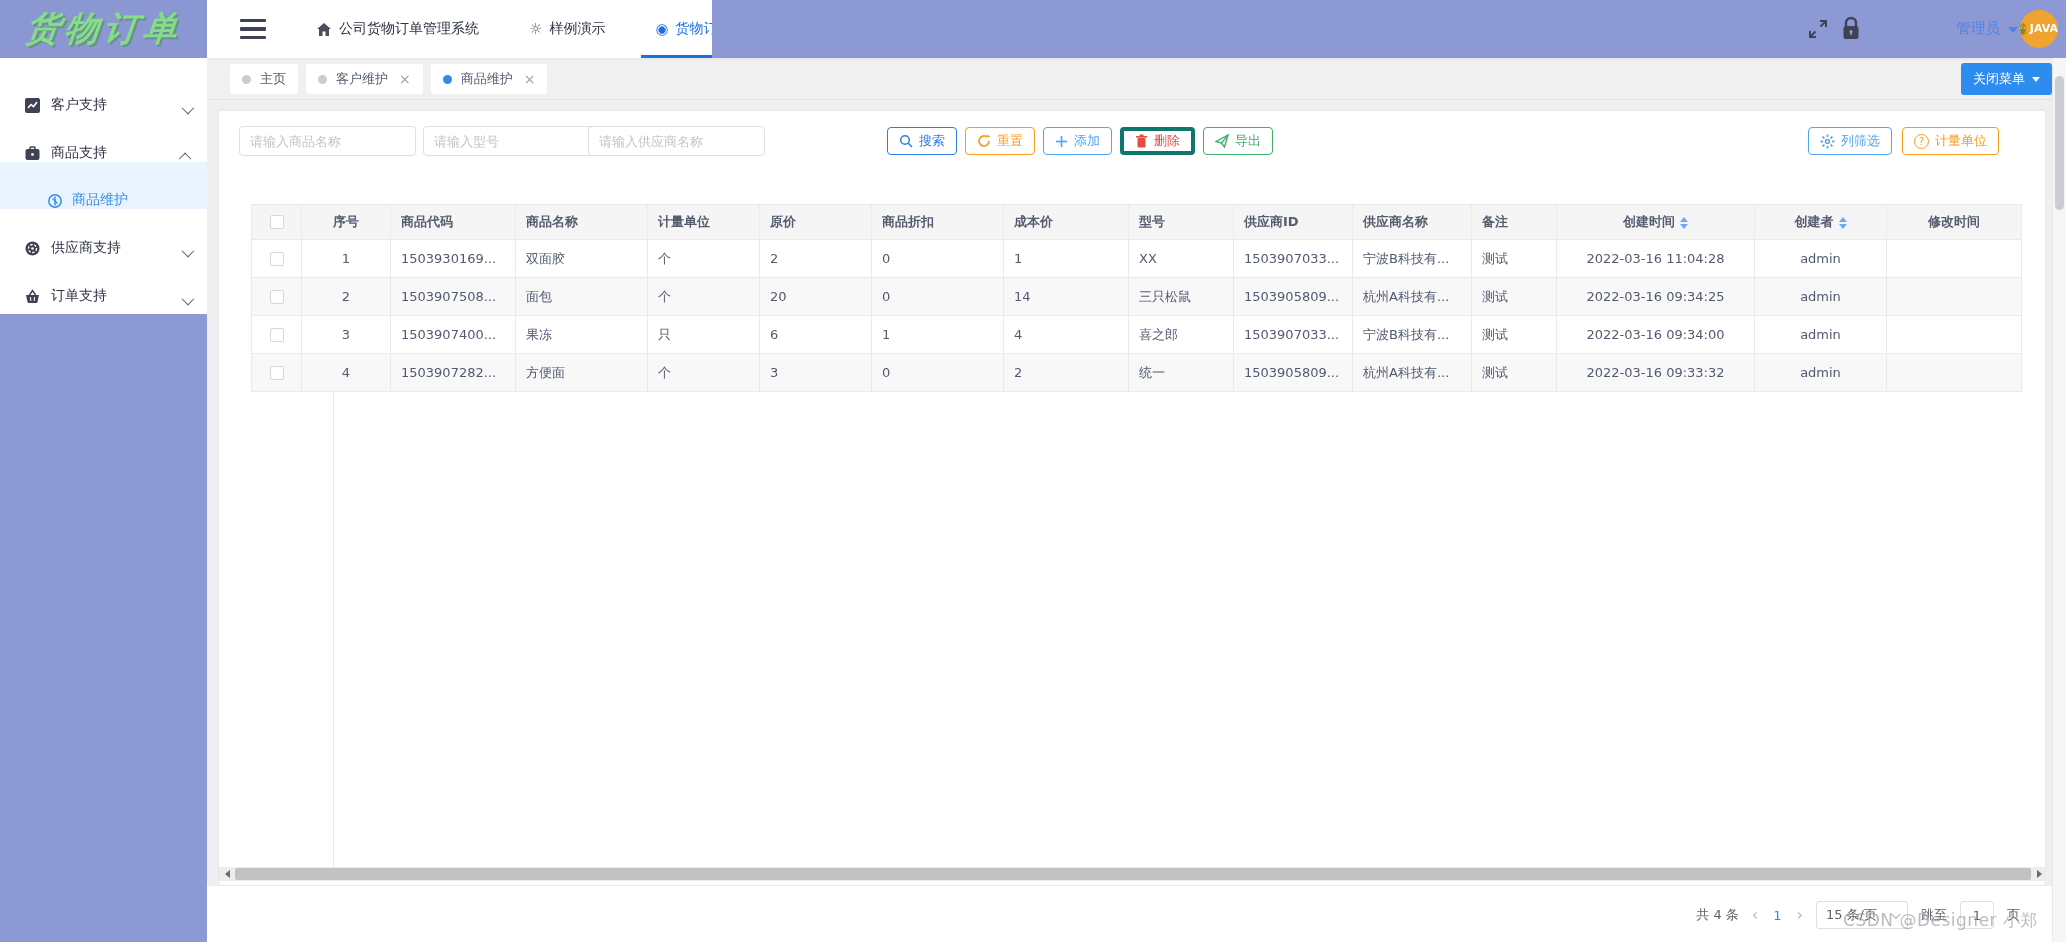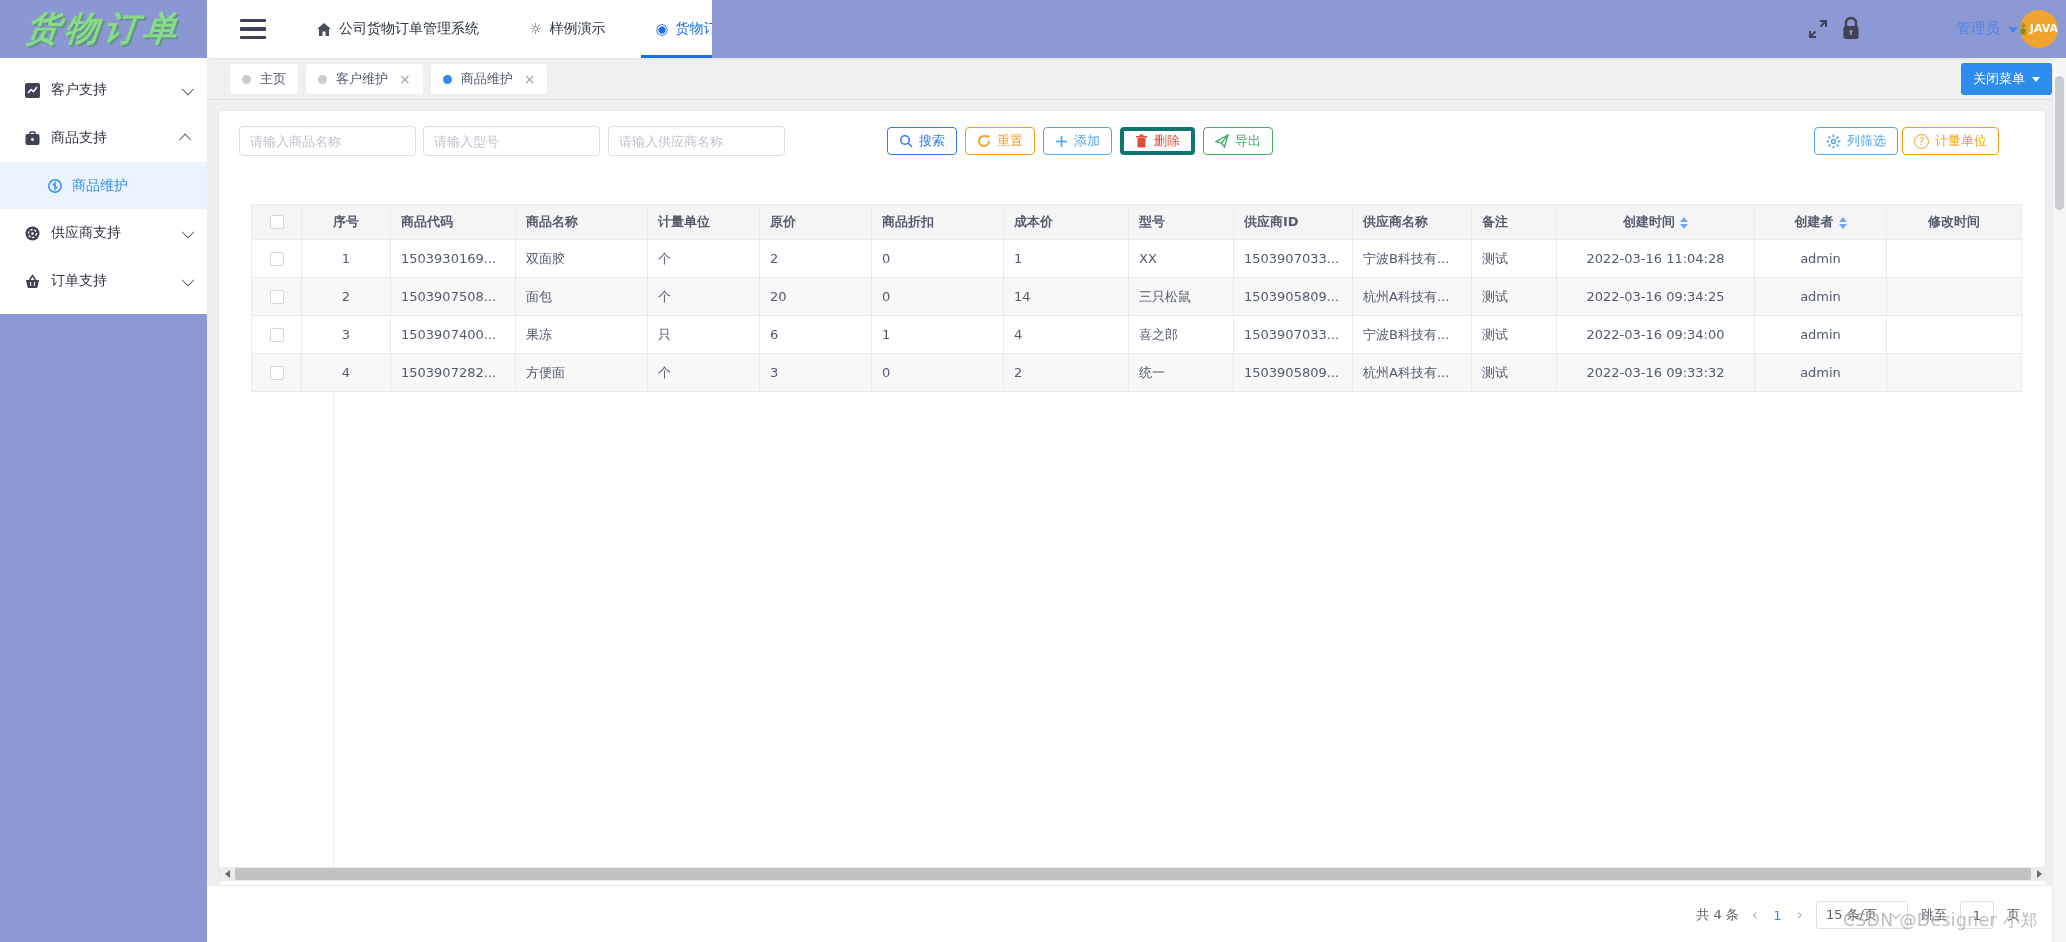--- a/index.html
+++ b/index.html
@@ -4,21 +4,21 @@
 <style>
   * { margin:0; padding:0; box-sizing:border-box; }
   body { font-family:"DejaVu Sans","Liberation Sans",sans-serif; background:#fff; }
   .screen { position:relative; width:2066px; height:942px; overflow:hidden; background:#efefef; }
 
   
   .sidebar { position:absolute; left:0; top:0; width:207px; height:942px; background:#8d99d4; z-index:5; }
   .logo { position:absolute; left:0; top:0; width:207px; height:58px; background:#8b97d2; display:flex; align-items:center; justify-content:center; }
   .logo-text { font-family:"DejaVu Serif","Liberation Serif",serif; font-style:italic; font-weight:bold; font-size:34px; letter-spacing:5px; color:#86dd86; text-shadow:2px 2px 0 rgba(60,140,60,.45); transform:skewX(-6deg); }
   .menu { position:absolute; left:0; top:58px; width:207px; height:256px; background:#ffffff; padding-top:8px; }
-  .s-item { position:relative; height:48px; display:flex; align-items:center; padding-left:24px; font-size:14px; color:#2f3442; cursor:pointer; }
+  .s-item { position:relative; height:48px; display:flex; align-items:flex-end; padding-left:24px; font-size:14px; color:#2f3442; cursor:pointer; }
   .s-item .s-ico { width:17px; height:17px; margin-right:10px; flex:0 0 auto; display:flex; align-items:center; justify-content:center; }
   .s-item .chev { margin-left:auto; margin-right:16px; width:9px; height:9px; border-right:1.6px solid #5a5e66; border-bottom:1.6px solid #5a5e66; }
   .chev.down { transform:rotate(45deg) translateY(-2px); }
   .chev.up   { transform:rotate(-135deg) translateY(-2px); }
   .s-sub { padding-left:47px; height:47px; }
   .s-sub.active { background:#e9f4fe; color:#3a8ee6; }
   .s-sub.active .sub-ico { color:#3a8ee6; }
   .sub-ico { font-size:15px; margin-right:9px; }
 
   
@@ -49,30 +49,30 @@
   .tab .t-close { margin-left:11px; color:#9aa0ab; font-size:14px; line-height:1; }
   .close-menu { position:absolute; right:14px; top:5px; height:32px; background:#2d8cf0; color:#fff; font-size:13px; border:none; border-radius:3px; padding:0 12px; display:flex; align-items:center; gap:7px; cursor:pointer; }
   .close-menu .w-caret { width:0; height:0; border-left:4.5px solid transparent; border-right:4.5px solid transparent; border-top:5px solid #fff; }
 
   
   .content { position:absolute; left:207px; top:100px; width:1859px; height:786px; background:#efefef; }
   .panel { position:absolute; left:11px; top:10px; width:1828px; height:776px; background:#fff; border:1px solid #e8e8e8; border-radius:3px; }
 
   .search-input { position:absolute; top:15px; height:30px; width:177px; border:1px solid #dcdfe6; border-radius:4px; padding:0 10px; font-size:13px; color:#606266; font-family:inherit; background:#fff; }
   .search-input::placeholder { color:#c0c4cc; }
-  .si-0 { left:20px; } .si-1 { left:204px; } .si-2 { left:389px; }
+  .si-0 { left:20px; } .si-1 { left:204px; } .si-2 { left:369px; }
 
   .btn-row { position:absolute; left:668px; top:16px; display:flex; gap:8px; }
   .o-btn { height:28px; display:flex; align-items:center; gap:6px; background:#fff; border-radius:4px; padding:0 11px; font-size:13px; font-family:inherit; cursor:pointer; }
   .b-blue   { border:1px solid #2d7ce5; color:#2d7ce5; }
   .b-orange { border:1px solid #f89c1c; color:#f89c1c; }
   .b-lblue  { border:1px solid #52a5f0; color:#52a5f0; }
   .b-red    { border:4px solid #0f766e; color:#e34d3c; }
   .b-green  { border:1px solid #3fae68; color:#3fae68; }
-  .right-btns { position:absolute; right:46px; top:16px; display:flex; gap:4px; }
+  .right-btns { position:absolute; right:46px; top:16px; display:flex; gap:10px; }
   .q-circle { display:inline-flex; width:15px; height:15px; border:1.3px solid #f89c1c; border-radius:50%; align-items:center; justify-content:center; font-size:10px; }
 
   
   .grid { position:absolute; left:32px; top:93px; width:1770px; border-collapse:collapse; table-layout:fixed; font-size:13px; color:#515a6e; }
   .grid th, .grid td { border:1px solid #e8eaec; overflow:hidden; white-space:nowrap; text-overflow:ellipsis; }
   .grid th { height:35px; background:#f5f5f6; font-weight:bold; color:#555c6e; }
   .grid td { height:38px; background:#fff; }
   .grid tr.striped td { background:#f8f8f9; }
   .col-l { text-align:left; padding-left:10px;margin-top:48px; }
   .col-c { text-align:center; }

